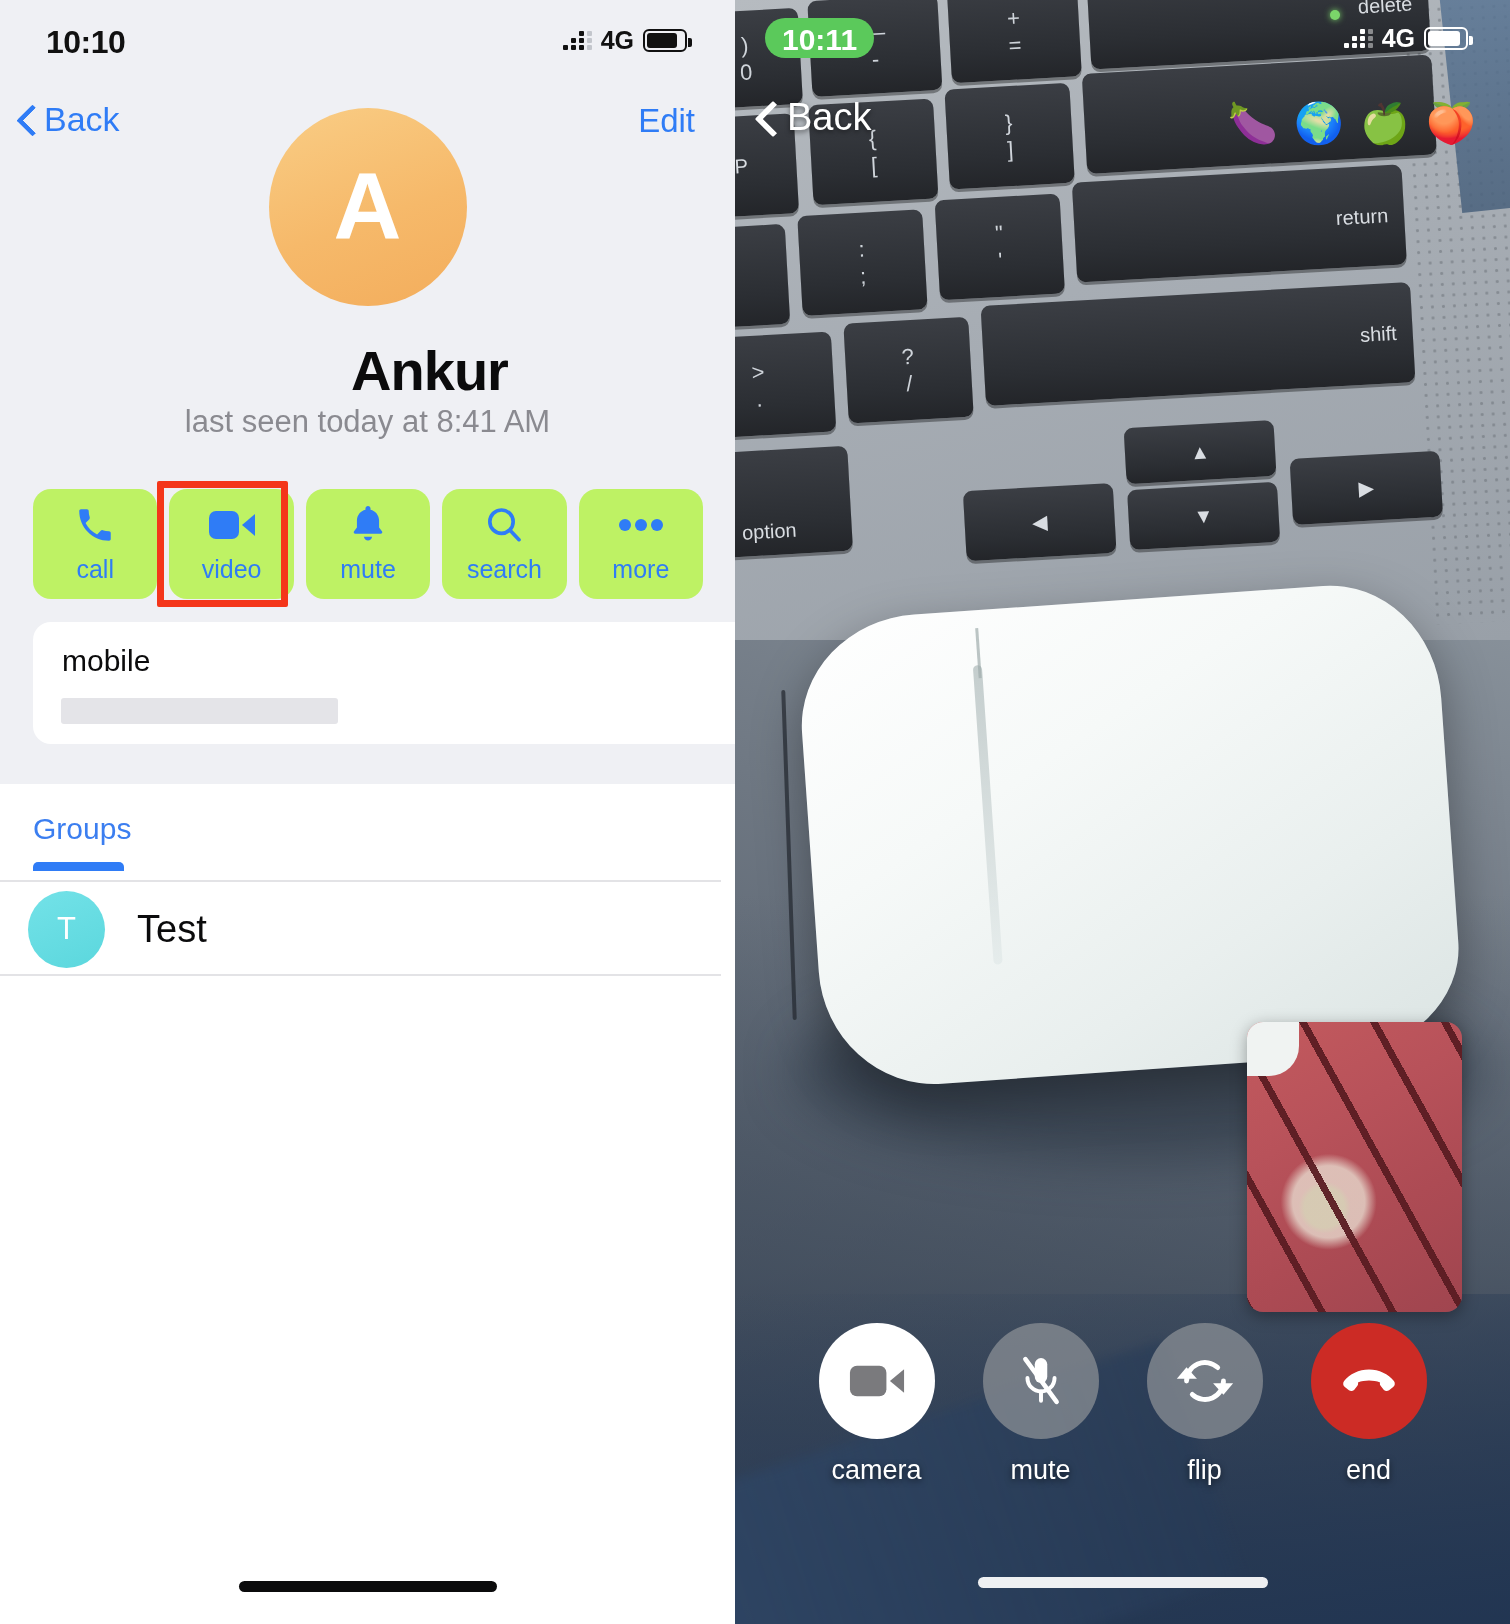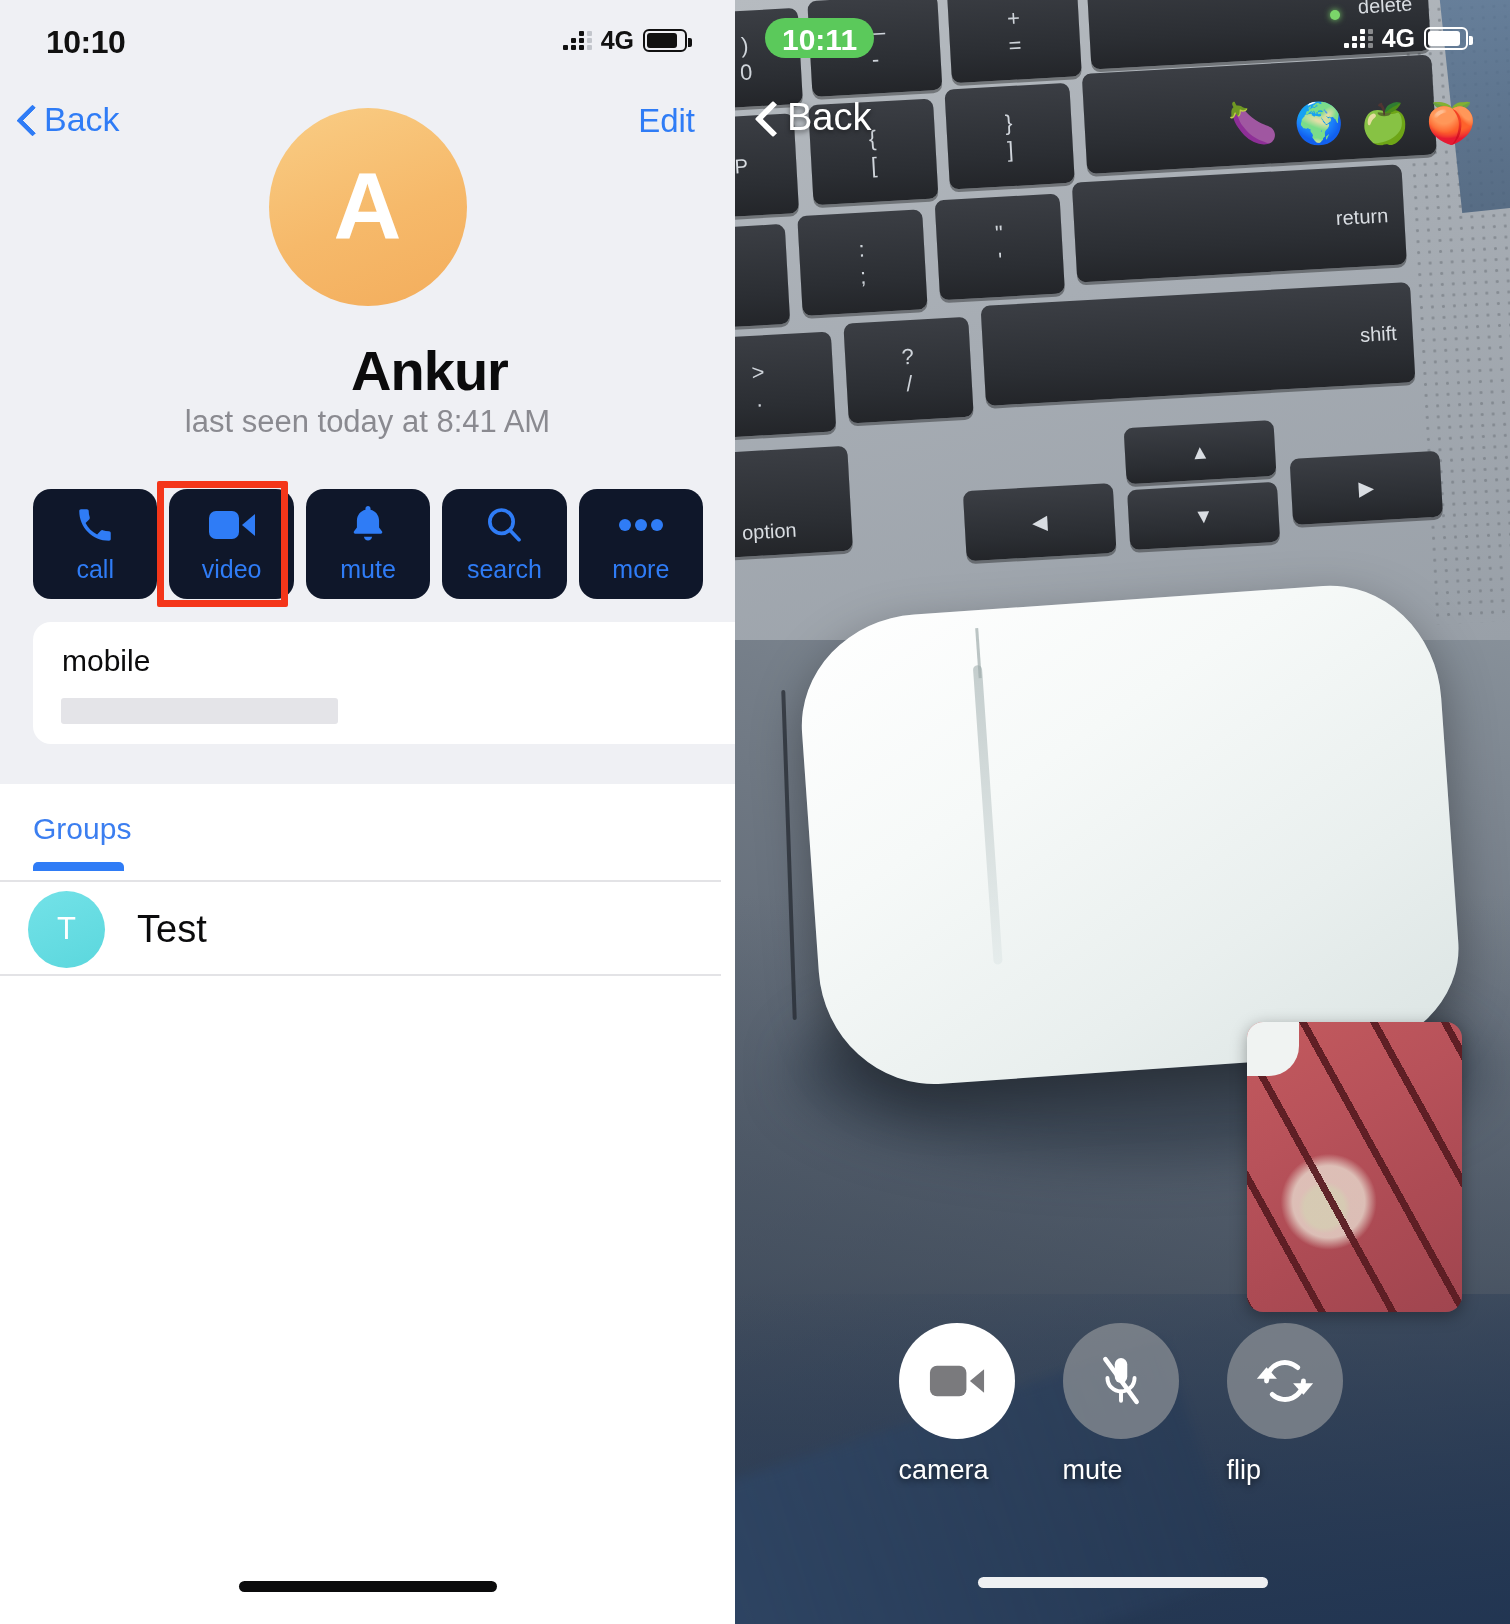--- a/index.html
+++ b/index.html
@@ -36,21 +36,21 @@
     width:198px; height:198px; border-radius:50%;
     background:linear-gradient(160deg,#f9cd85 0%,#f6b96a 55%,#f3ad5c 100%);
     display:flex; align-items:center; justify-content:center;
   }
   .avatar span { color:#fff; font-size:94px; font-weight:bold; line-height:1; }
 
   .cname { position:absolute; left:0; top:338px; width:859px; text-align:center; font-size:56px; font-weight:bold; color:#0b0b0c; letter-spacing:-1px; }
   .cstatus { position:absolute; left:0; top:404px; width:735px; text-align:center; font-size:31px; color:#8a8a90; }
 
   .actions { position:absolute; left:33px; top:489px; width:670px; height:110px; display:flex; gap:12px; }
-  .act { flex:1; background:#0f172a; border-radius:18px; display:flex; flex-direction:column; align-items:center; justify-content:center; gap:9px; cursor:pointer; }
+  .act { flex:1; background:#bef264; border-radius:18px; display:flex; flex-direction:column; align-items:center; justify-content:center; gap:9px; cursor:pointer; }
   .act .lbl { color:#2f7cf6; font-size:25px; }
   .act .ic { height:42px; display:flex; align-items:center; justify-content:center; }
 
   .hl-video { position:absolute; left:157px; top:481px; width:131px; height:126px; border:7px solid #f4361a; border-radius:2px; pointer-events:none; }
 
   .field { position:absolute; left:33px; top:622px; width:768px; height:122px; background:#fff; border-radius:18px; }
   .field .k { position:absolute; left:29px; top:22px; font-size:30px; color:#0b0b0c; }
   .field .redact { position:absolute; left:28px; top:76px; width:277px; height:26px; background:#e4e4e8; border-radius:3px; }
 
   .groupshead { position:absolute; left:33px; top:812px; font-size:30px; color:#3b7ef0; cursor:pointer; }
@@ -134,21 +134,21 @@
       repeating-linear-gradient(61deg, rgba(90,28,34,.95) 0 7px, rgba(90,28,34,0) 7px 62px),
       radial-gradient(circle at 38% 62%, rgba(235,228,214,.75) 0 36px, rgba(235,228,214,0) 48px),
       radial-gradient(circle at 36% 64%, rgba(150,130,74,.9) 0 20px, rgba(150,130,74,0) 26px),
       linear-gradient(150deg,#c35a5e 0%,#b8525a 35%,#ad4b54 65%,#a0454f 100%);
     box-shadow:0 4px 16px rgba(0,0,0,.35); }
   .sv-nub { position:absolute; left:-2px; top:-2px; width:54px; height:56px; background:#f0f3f2; border-radius:0 0 30px 0; }
 
   .arrow { position:absolute; left:850px; top:1175px; z-index:7; }
 
   .ctrls { position:absolute; left:0; bottom:96px; width:775px; height:205px; display:flex; justify-content:center; gap:44px; z-index:6; }
-  .ctrl { width:120px; display:flex; flex-direction:column; align-items:flex-start; gap:16px; cursor:pointer; }
+  .ctrl { width:120px; display:flex; flex-direction:column; align-items:center; gap:16px; cursor:pointer; }
   .ctrl .circ { width:116px; height:116px; border-radius:50%; display:flex; align-items:center; justify-content:center; }
   .ctrl .circ.white { background:#fff; }
   .ctrl .circ.gray { background:rgba(135,140,146,.78); }
   .ctrl .circ.red { background:#cc2b25; }
   .ctrl .cl { color:#fff; font-size:27px; text-shadow:0 2px 6px rgba(0,0,0,.6); }
 
   .home-r { position:absolute; left:50%; transform:translateX(-50%); bottom:36px; width:290px; height:11px; background:rgba(255,255,255,.92); border-radius:6px; z-index:7; }
 </style>
 </head>
 <body>
@@ -442,19 +442,27 @@
           <svg width="60" height="60" viewBox="0 0 26 26" fill="none" stroke="#fff" stroke-width="2.1" stroke-linecap="round">
             <path d="M5 13a8 8 0 0 1 13.5-5.8"></path>
             <path d="M21 13a8 8 0 0 1-13.5 5.8"></path>
             <polygon points="5,7 9.5,12 0.8,12" fill="#fff" stroke="none"></polygon>
             <polygon points="21,19 16.5,14 25.2,14" fill="#fff" stroke="none"></polygon>
           </svg>
         </div>
         <div class="cl">flip</div>
       </div>
 
+      <div class="ctrl">
+        <div class="circ red">
+          <svg width="58" height="40" viewBox="0 0 24 16" fill="#fff">
+            <path d="M12 3.2c-4.2 0-8 1.9-10.3 4.8-.6.8-.5 1.9.3 2.5l1.7 1.3c.7.5 1.7.4 2.3-.3l1.2-1.5c.3-.4.4-.9.2-1.4 1.4-.5 3-.8 4.6-.8s3.2.3 4.6.8c-.2.5-.1 1 .2 1.4l1.2 1.5c.6.7 1.6.8 2.3.3l1.7-1.3c.8-.6.9-1.7.3-2.5C20 5.1 16.2 3.2 12 3.2z"></path>
+          </svg>
+        </div>
+        <div class="cl">end</div>
+      </div>
 
     </div>
 
     <div class="home-r"></div>
   </div>
 
 </div>
 
 </body></html>

